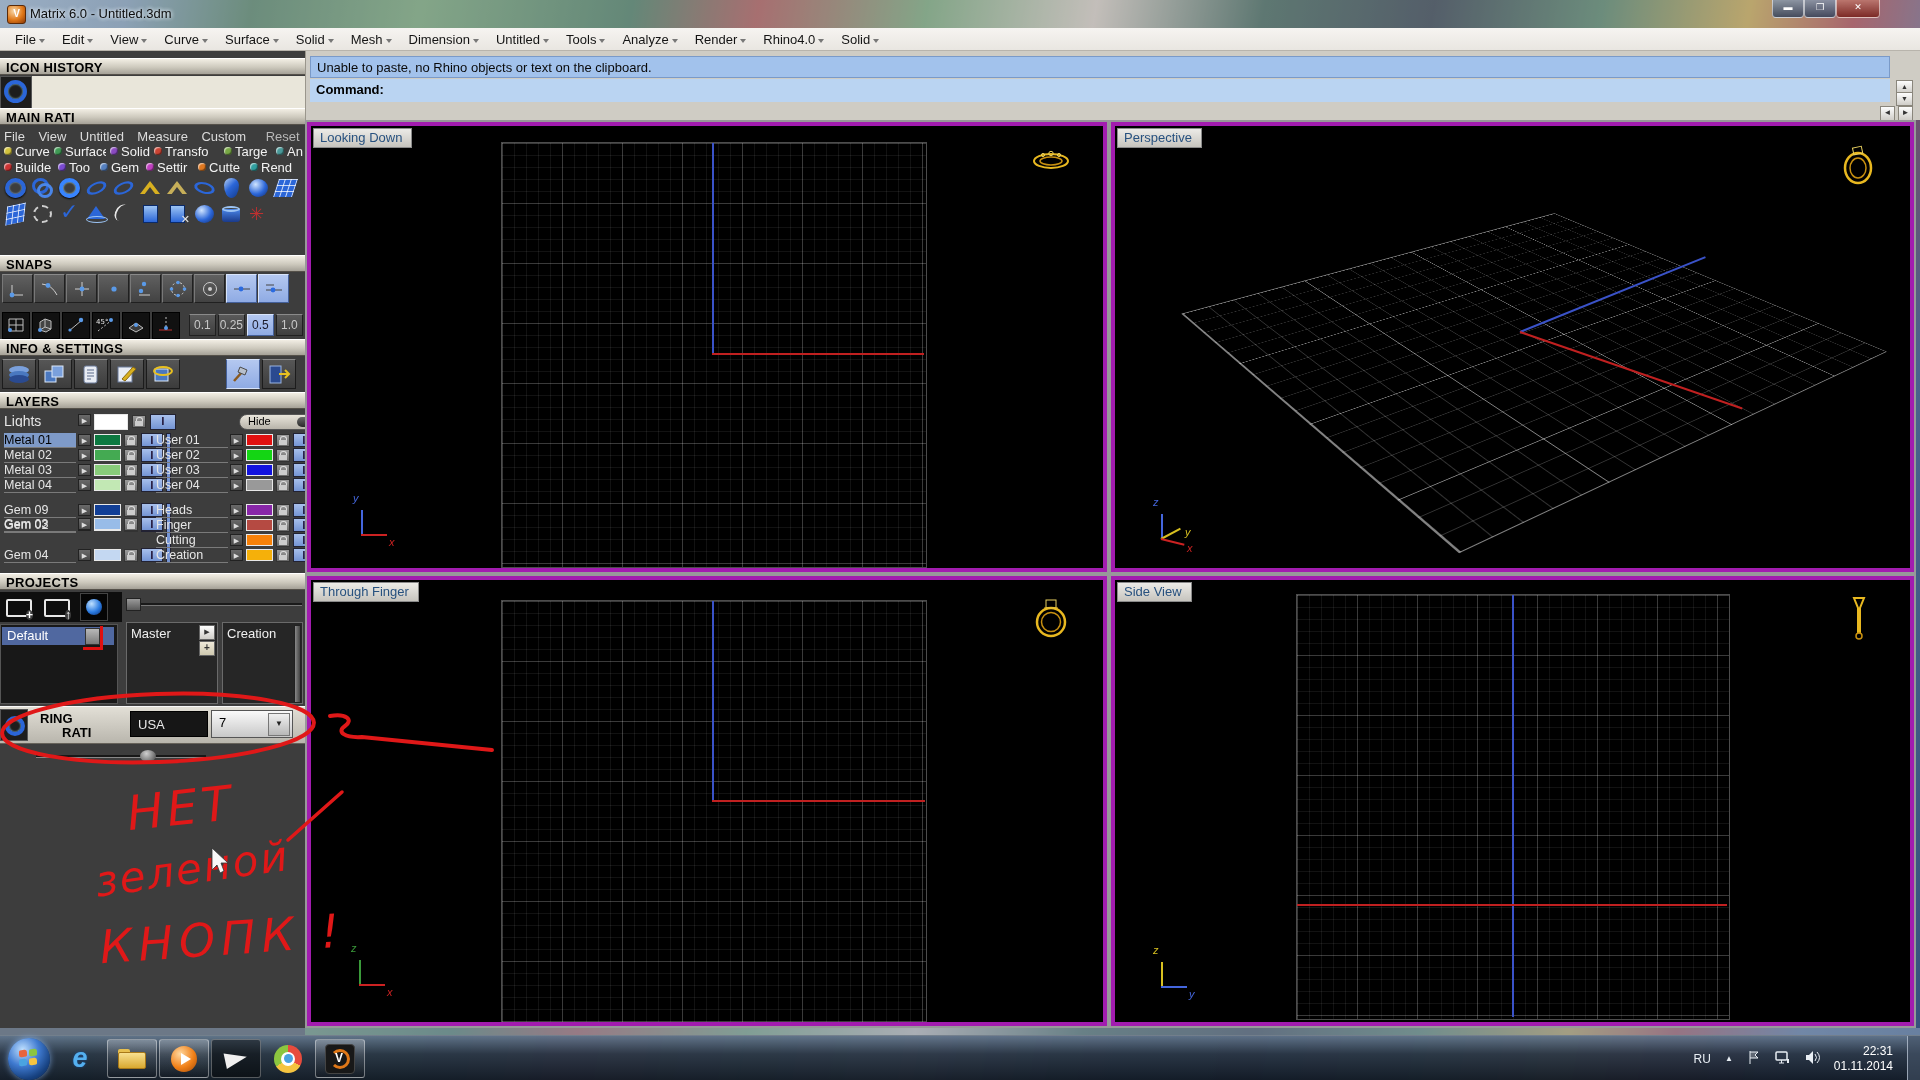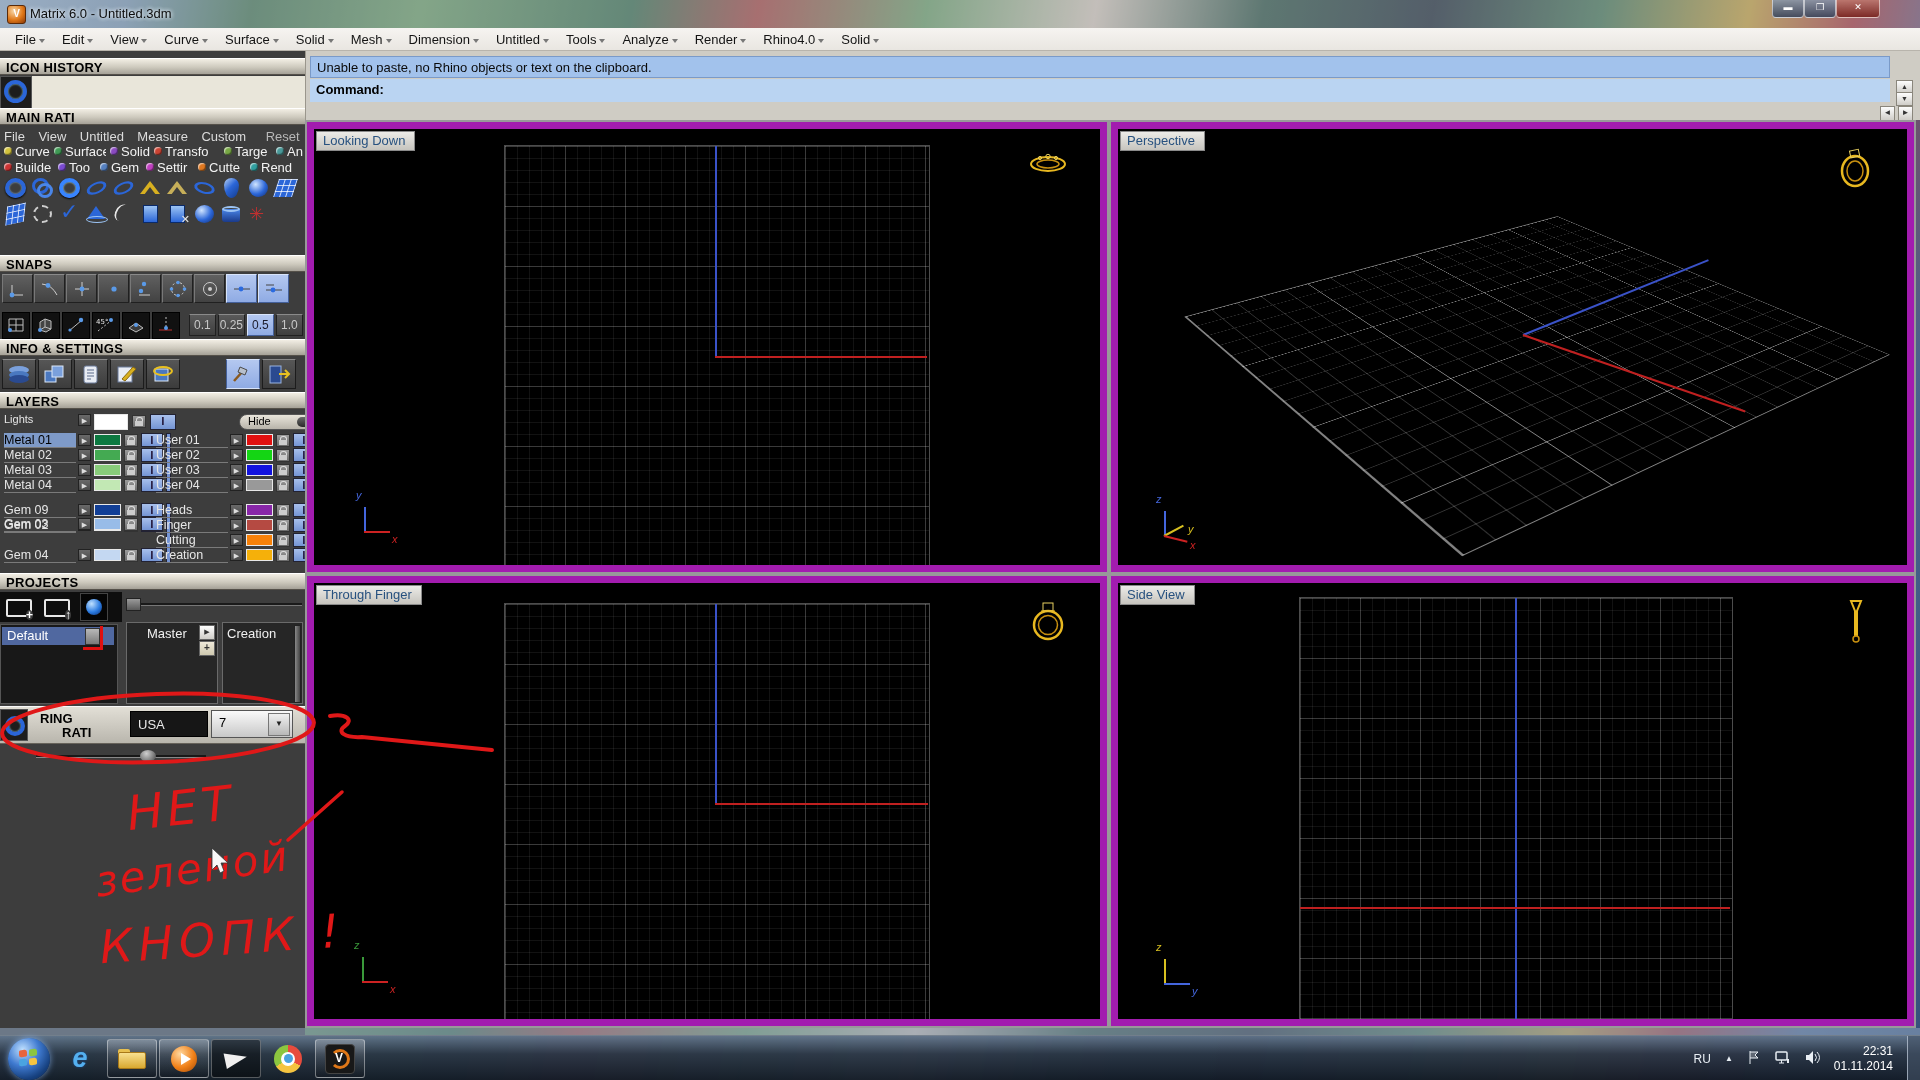--- a/index.html
+++ b/index.html
@@ -91,21 +91,21 @@
     color:#102;font-size:10px;font-weight:bold;text-align:center;line-height:13px;box-sizing:border-box;}
   .lbar{position:absolute;width:5px;background:#7494d4;border:1px solid #223;box-sizing:border-box;}
   
   .pfold{width:30px;height:24px;margin-right:8px;position:relative;}
   .pfold::before{content:"";position:absolute;inset:4px 2px 2px 2px;border:2px solid #e8e8e8;border-radius:2px;}
   .pfold::after{content:"+";position:absolute;right:1px;bottom:-1px;color:#fff;font-size:12px;font-weight:bold;background:#3d3d3d;border-radius:50%;line-height:10px;}
   .pfold.up::after{content:"↑";}
   #ringbar{left:0;top:655px;width:305px;height:36px;background:linear-gradient(#e2dfd6,#b9b6ad);border-top:1px solid #f8f8f8;border-bottom:1px solid #66625a;}
   
   #vparea{left:305px;top:120px;width:1611px;height:908px;background:#98989a;}
-  .vp{position:absolute;background:#000;border:7px solid #a21caf;box-sizing:border-box;overflow:hidden;text-align:center;}
+  .vp{position:absolute;background:#000;border:4px solid #a21caf;box-sizing:border-box;overflow:hidden;text-align:center;}
   .vplabel{position:absolute;top:2px;left:2px;background:linear-gradient(#ecebe7,#c6c4be);color:#27517f;
     font-size:13px;padding:1px 9px 2px 6px;border:1px solid #8a8a8a;z-index:5;}
   .grid2d{position:absolute;border:1px solid #4c4c4c;
     background-image:linear-gradient(rgba(255,255,255,.17) 1px,transparent 1px),linear-gradient(90deg,rgba(255,255,255,.17) 1px,transparent 1px),
                      linear-gradient(rgba(255,255,255,.07) 1px,transparent 1px),linear-gradient(90deg,rgba(255,255,255,.07) 1px,transparent 1px);
     background-size:60px 60px,60px 60px,12px 12px,12px 12px;}
   .axv{position:absolute;width:2px;background:#3a52c8;}
   .axh{position:absolute;height:2px;background:#c02020;}
   .pgrid{position:absolute;width:500px;height:500px;left:155px;top:-45px;
     background-image:linear-gradient(rgba(240,240,240,.42) 1px,transparent 1px),linear-gradient(90deg,rgba(240,240,240,.42) 1px,transparent 1px),
@@ -401,21 +401,21 @@
       <span class="infobtn">
           <svg width="26" height="22">
             <rect x="4" y="3" width="11" height="17" fill="#2a4a90" stroke="#9ab4e0"></rect>
             <path d="M13,11 H23 M19,7 l4,4 -4,4" stroke="#e8c020" stroke-width="2" fill="none"></path>
           </svg>
         </span>
     </div>
 
     <div class="shdr abs" style="top:341px">LAYERS</div>
     <div class="lrow abs" style="top:362px;height:18px">
-      <span class="lname" style="border-bottom:none;font-size:11px">Lights</span>
+      <span class="lname" style="border-bottom:none;font-size:14px">Lights</span>
       <span class="lexp">▶</span>
       <span class="lsw" style="width: 34px; height: 16px; background: rgb(255, 255, 255);"></span>
       <span class="llock" style="left:132px;top:2px"></span>
       <span class="ltog" style="left:150px;top:1px;width:26px;height:16px">I</span>
       <span class="abs" style="left:239px;top:1px;width:80px;height:16px;background:linear-gradient(#e8e4da,#b8b4aa);border:1px solid #555;border-radius:8px;font-size:11px;color:#000;padding-left:8px;box-sizing:border-box"><span>Hide</span><span class="abs" style="right:3px;top:2px;width:18px;height:10px;border-radius:5px;background:linear-gradient(#6a6a6a,#2a2a2a)"></span></span>
     </div>
 
     <div class="lrow abs" style="top:382px">
         <span class="lname sel">Metal 01</span>
         <span class="lexp">▶</span>
@@ -544,21 +544,21 @@
       <span class="abs" style="left:0;top:3px;width:176px;height:2px;background:#1a1a1a;border-bottom:1px solid #777"></span>
       <span class="abs" style="left:0;top:-2px;width:13px;height:11px;background:linear-gradient(#9a9a9a,#5a5a5a);border:1px solid #222"></span>
     </div>
     <div class="abs" style="left:0;top:573px;width:118px;height:80px;background:#181818;border:1px solid #555;box-sizing:border-box">
       <div class="abs" style="left:1px;top:2px;width:112px;height:18px;background:#5068a0;color:#fff;font-size:13px;line-height:17px;padding-left:5px;box-sizing:border-box">Default</div>
       <span class="abs" style="left:84px;top:3px;width:13px;height:15px;background:linear-gradient(#b8b8b8,#7a7a7a);border:1px solid #333"></span>
       <span class="abs" style="left:99px;top:1px;width:3px;height:24px;background:#e01010"></span>
       <span class="abs" style="left:82px;top:22px;width:20px;height:3px;background:#e01010"></span>
     </div>
     <div class="abs" style="left:126px;top:571px;width:92px;height:82px;background:#262626;border:1px solid #6a6a6a;box-sizing:border-box">
-      <span class="abs" style="left:20px;top:3px;font-size:13px;color:#f0f0f0">Master</span>
+      <span class="abs" style="left:4px;top:3px;font-size:13px;color:#f0f0f0">Master</span>
       <span class="abs" style="right:2px;top:2px;width:14px;height:13px;background:linear-gradient(#fdfdfd,#cfcdc8);border:1px solid #666;font-size:7px;color:#333;text-align:center;line-height:12px">▶</span>
       <span class="abs" style="right:2px;top:18px;width:14px;height:13px;background:linear-gradient(#efe9d8,#cfc9b0);border:1px solid #666;font-size:10px;color:#333;text-align:center;line-height:11px;font-weight:bold">+</span>
     </div>
     <div class="abs" style="left:222px;top:571px;width:81px;height:82px;background:#262626;border:1px solid #6a6a6a;box-sizing:border-box">
       <span class="abs" style="left:4px;top:3px;font-size:13px;color:#f0f0f0">Creation</span>
       <span class="abs" style="right:1px;top:2px;width:5px;height:76px;background:linear-gradient(90deg,#888,#444);border:1px solid #222"></span>
     </div>
 
     <div id="ringbar" class="abs">
       <span class="dkcell abs" style="left:0;top:2px;width:26px;height:30px">

